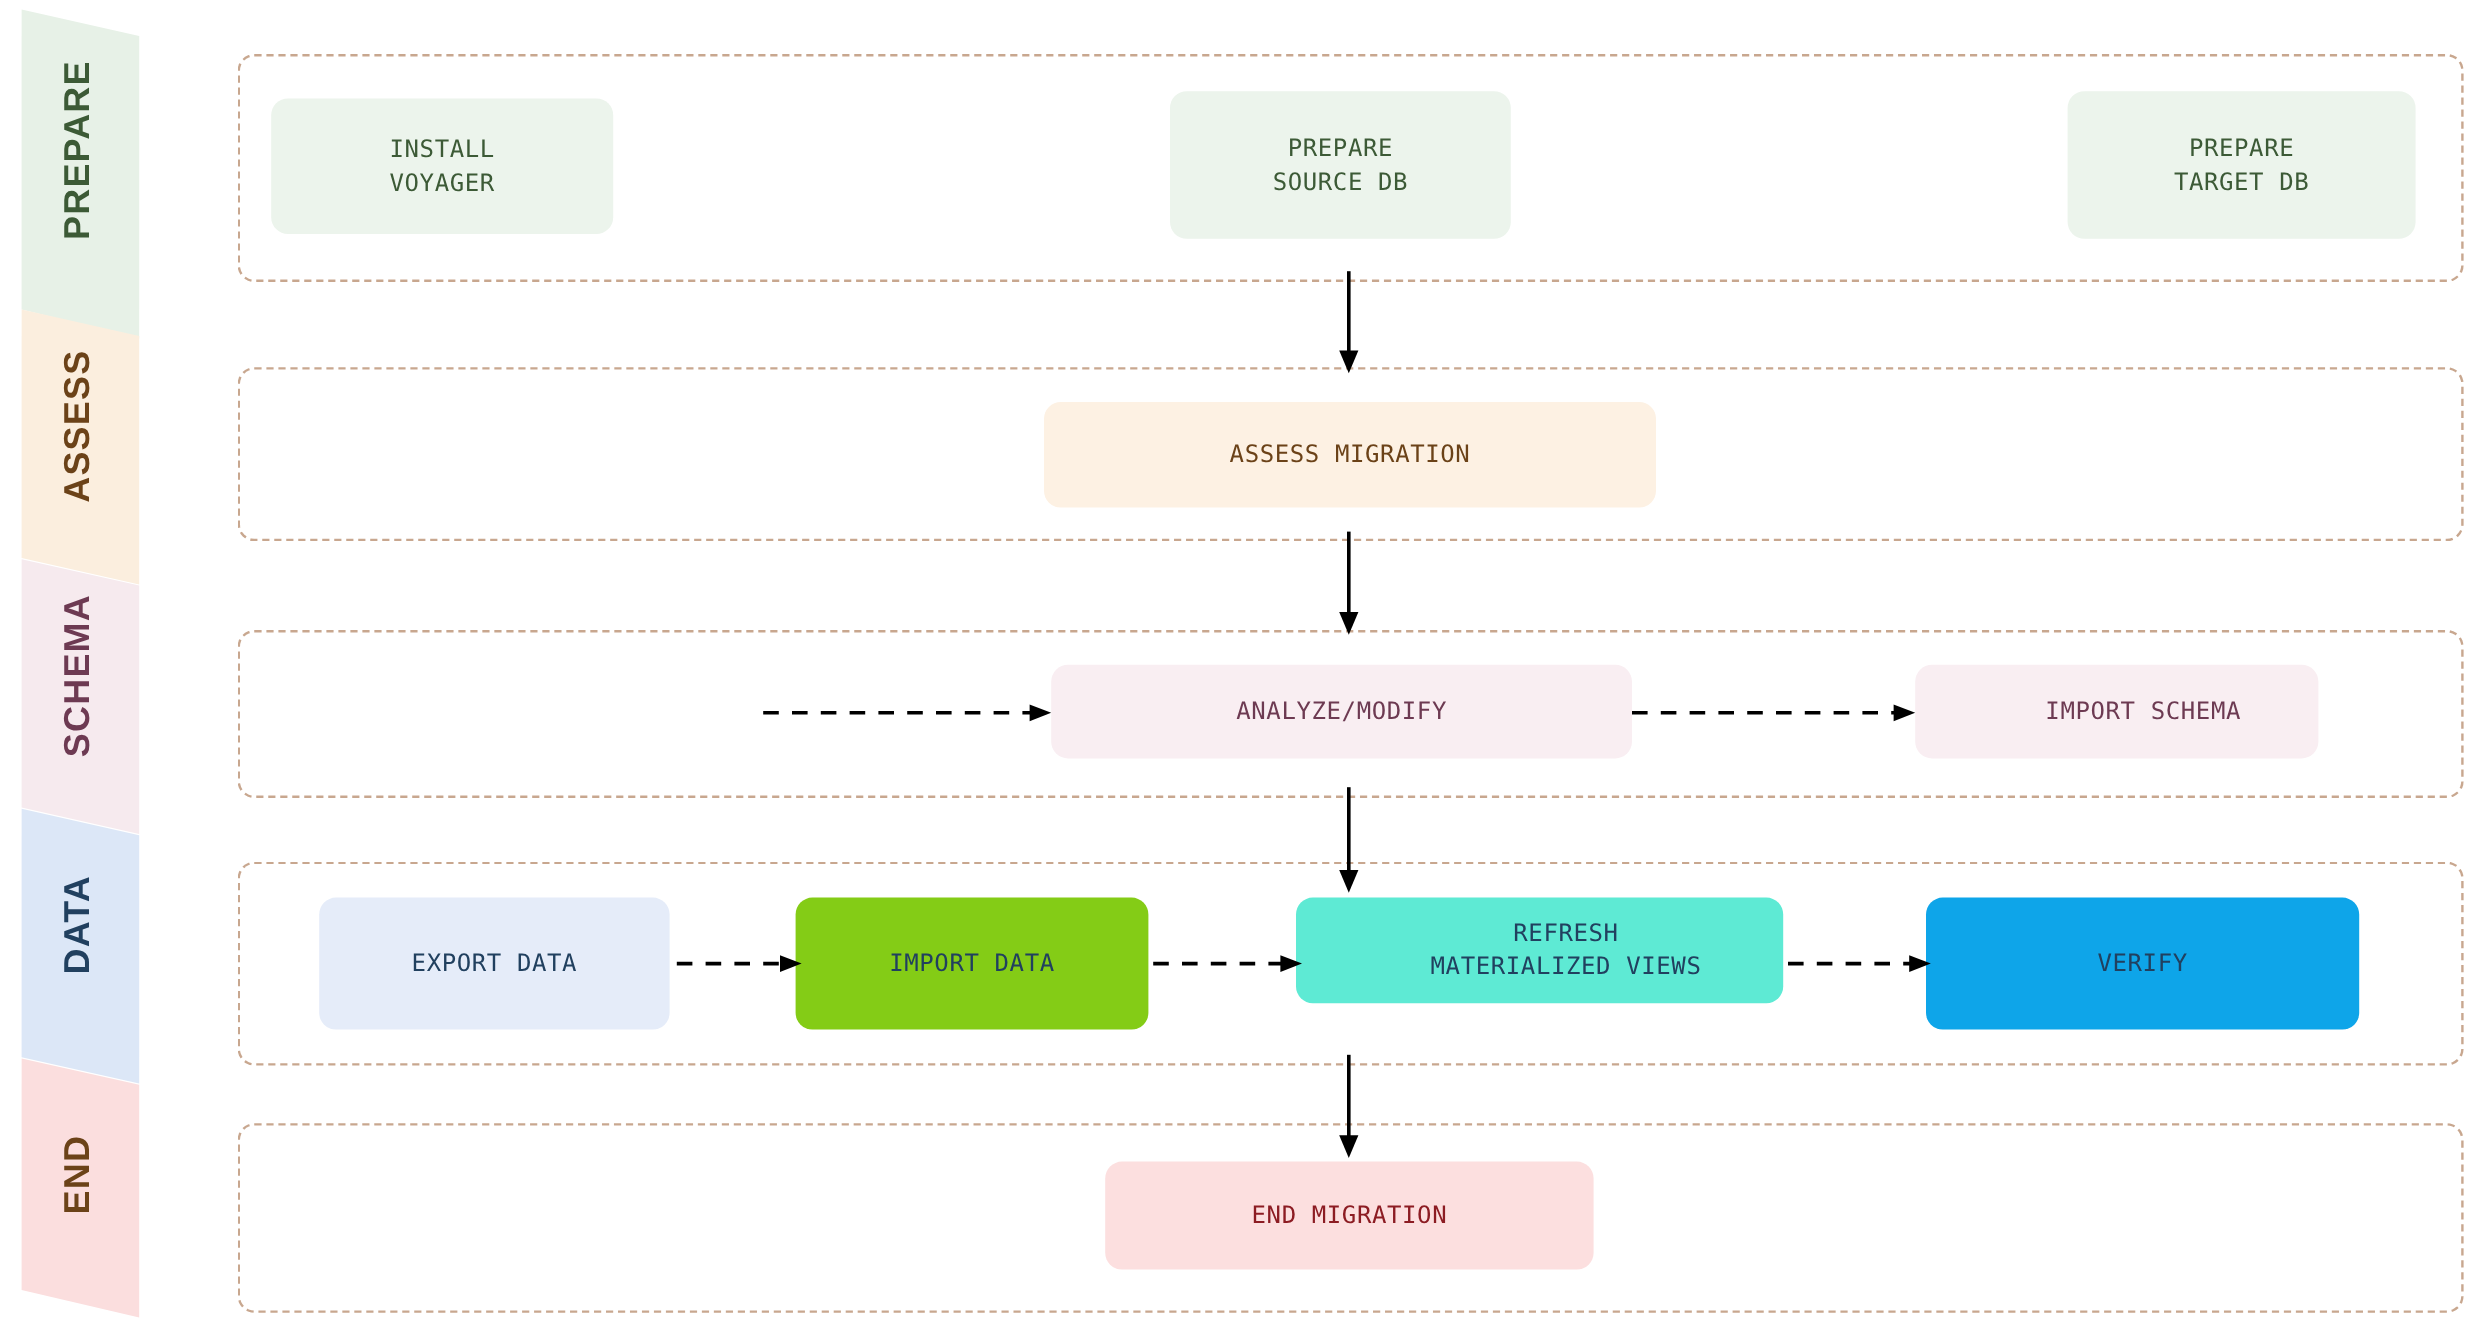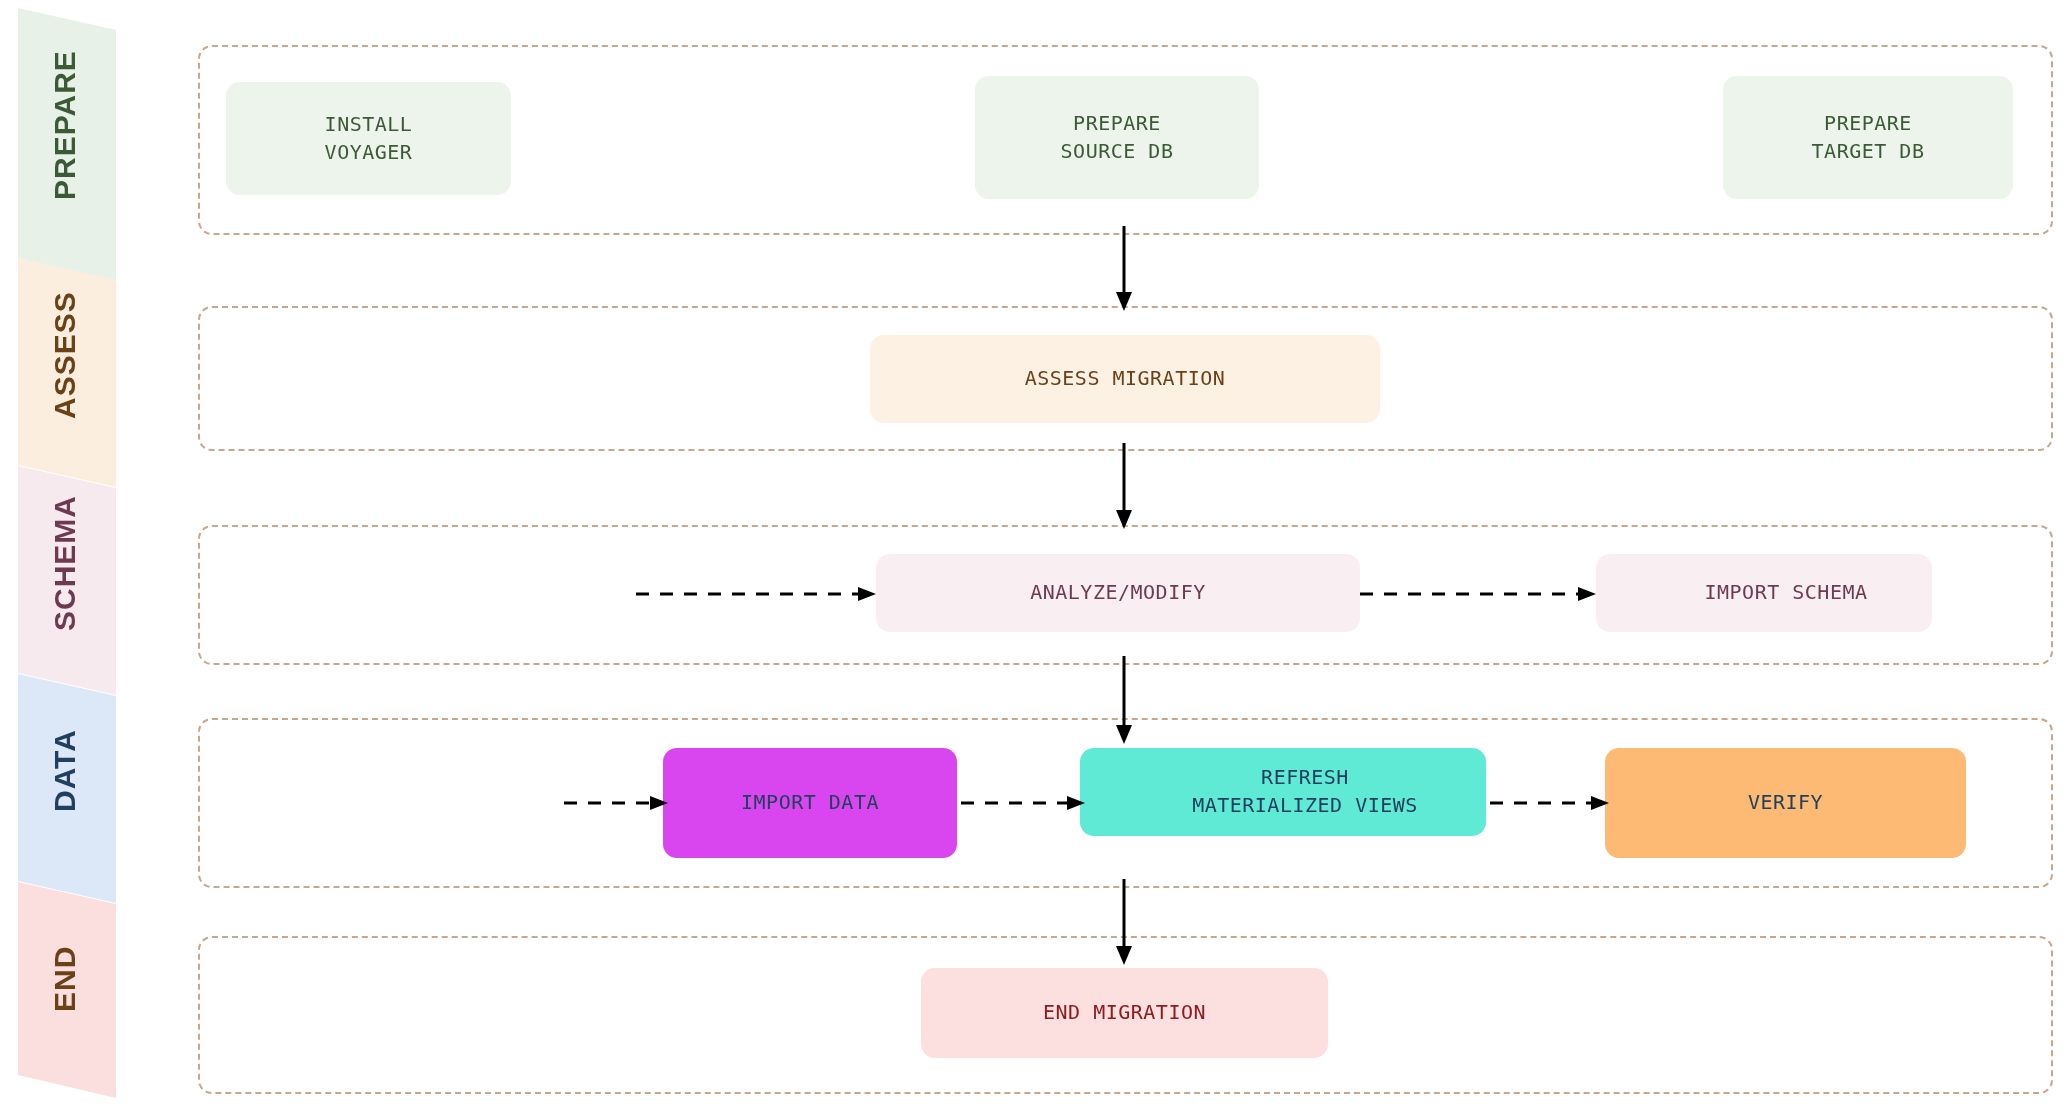--- a/index.html
+++ b/index.html
@@ -148,27 +148,28 @@
   <div class="node" style="left:1723px; top:76px; width:290px; height:123px; background:#ecf4ec; color:#3c5a36;">PREPARE
 TARGET DB</div>
 
   <div class="node" style="left:870px; top:335px; width:510px; height:88px; background:#fdf1e3; color:#6b4218;">ASSESS MIGRATION</div>
 
 
   <div class="node" style="left:876px; top:554px; width:484px; height:78px; background:#f9eef2; color:#6d3a52;">ANALYZE/MODIFY</div>
 
   <div class="node" style="left:1596px; top:554px; width:336px; height:78px; background:#f9eef2; color:#6d3a52;padding-left:44px;">IMPORT SCHEMA</div>
 
-
-  <div class="node" style="left:663px; top:748px; width:294px; height:110px; background:#d946ef; color:#21405f;">IMPORT DATA</div>
+  <div class="node" style="left:266px; top:748px; width:292px; height:110px; background:#e5ecf9; color:#21405f;">EXPORT DATA</div>
+
+  <div class="node" style="left:663px; top:748px; width:294px; height:110px; background:#84cc16; color:#21405f;">IMPORT DATA</div>
 
   <div class="node" style="left:1080px; top:748px; width:406px; height:88px; background:#5eead4; color:#21405f;padding-left:44px;">REFRESH
 MATERIALIZED VIEWS</div>
 
-  <div class="node" style="left:1605px; top:748px; width:361px; height:110px; background:#fdba74; color:#21405f;">VERIFY</div>
+  <div class="node" style="left:1605px; top:748px; width:361px; height:110px; background:#0ea5e9; color:#21405f;">VERIFY</div>
 
   <div class="node" style="left:921px; top:968px; width:407px; height:90px; background:#fcdfdf; color:#8c1c23;">END MIGRATION</div>
 
   <div class="connector" style="left:1106px; top:226px; width:40px; height:88px;">
     <svg width="40" height="88" viewBox="0 0 40 88">
       <line x1="18" y1="0" x2="18" y2="72" stroke="#000" stroke-width="3"></line>
       <polygon points="18,85 10,66 26,66" fill="#000"></polygon>
     </svg>
   </div>
 

